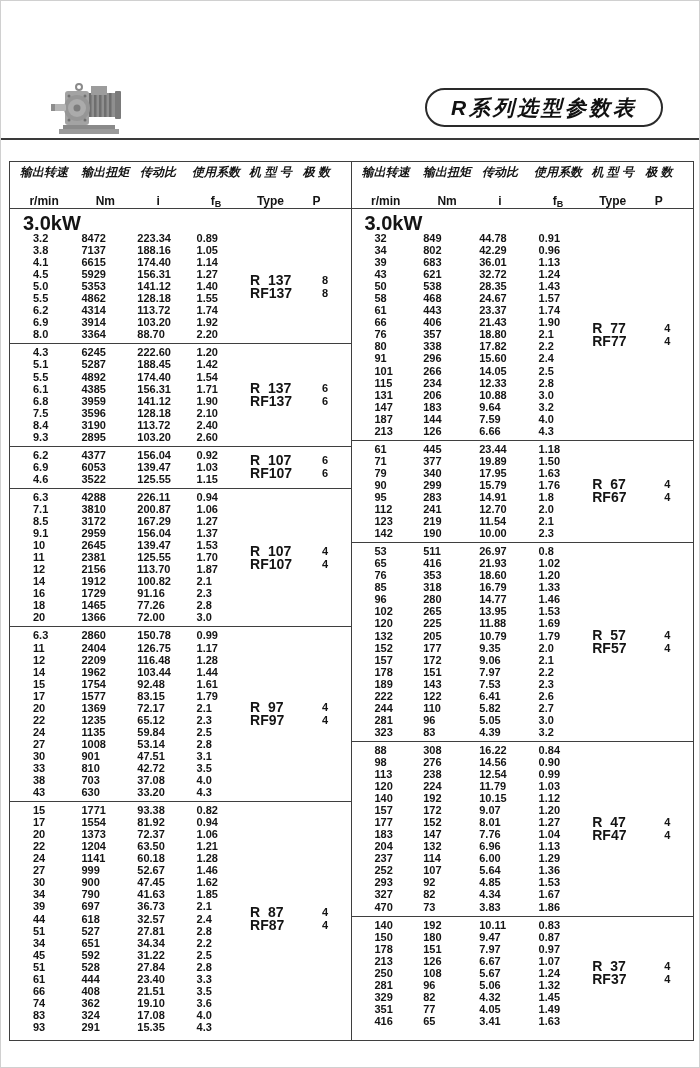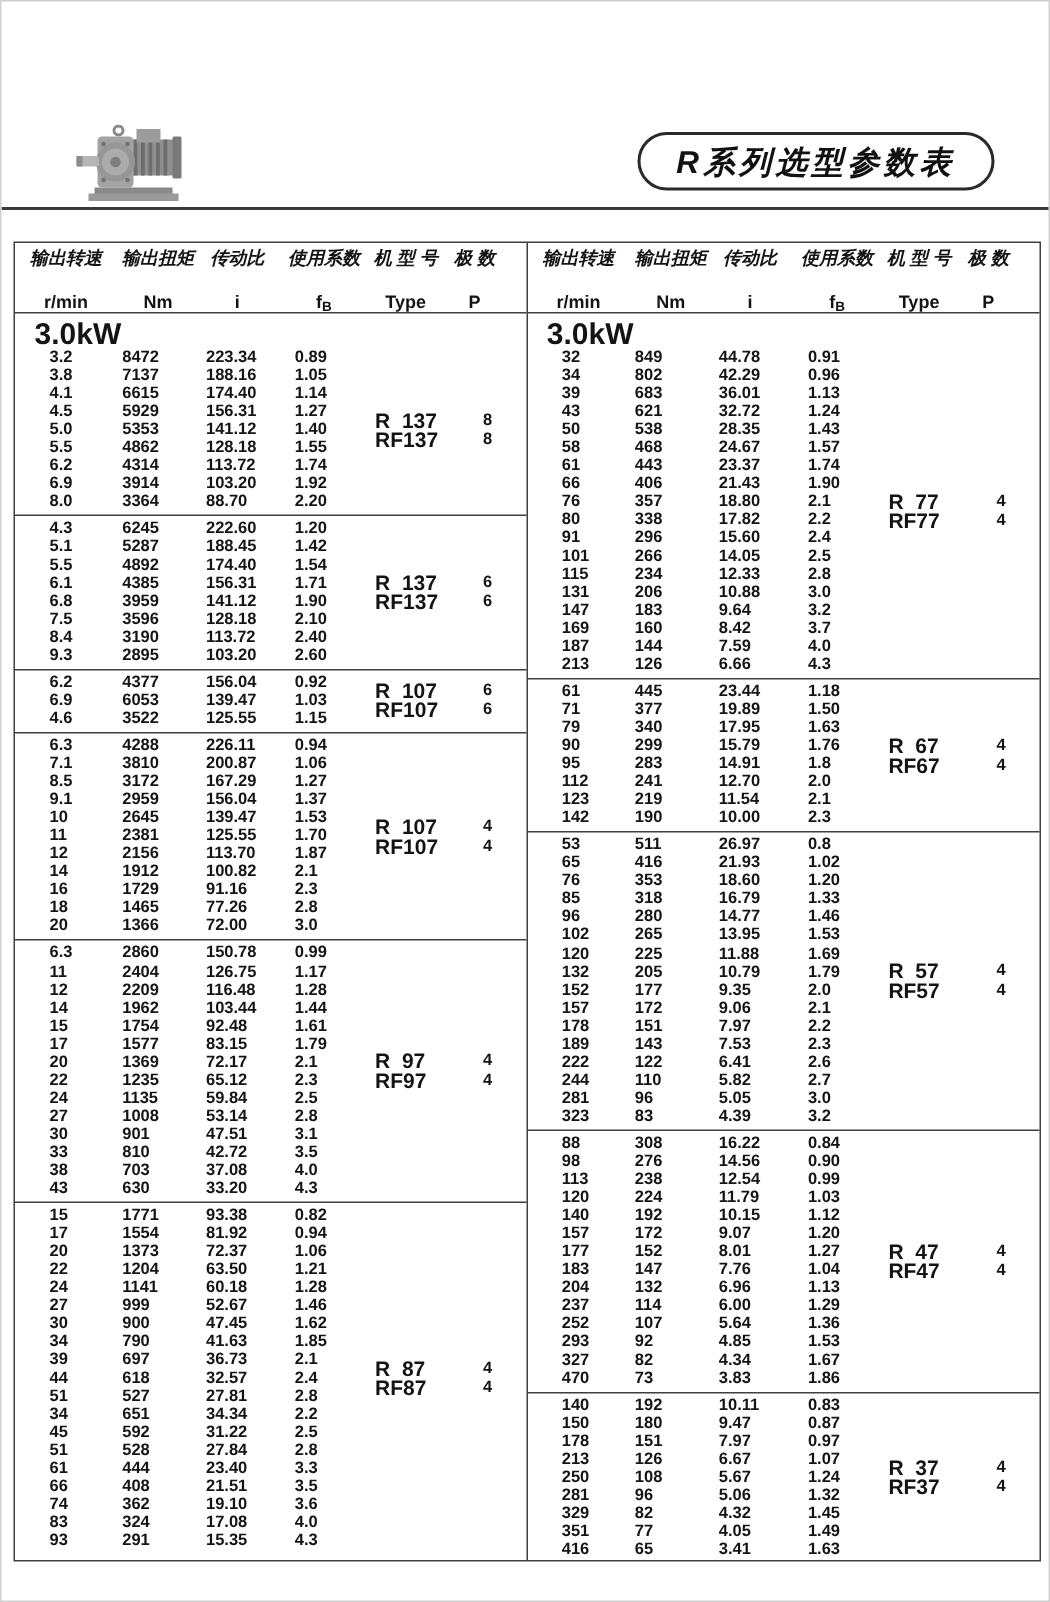--- a/index.html
+++ b/index.html
@@ -705,26 +705,20 @@
             <div class="cell ratio">10.88</div>
             <div class="cell fb">3.0</div>
           </div>
           <div class="row">
             <div class="cell speed">147</div>
             <div class="cell torque">183</div>
             <div class="cell ratio">9.64</div>
             <div class="cell fb">3.2</div>
           </div>
           <div class="row">
-            <div class="cell speed">169</div>
-            <div class="cell torque">160</div>
-            <div class="cell ratio">8.42</div>
-            <div class="cell fb">3.7</div>
-          </div>
-          <div class="row">
             <div class="cell speed">187</div>
             <div class="cell torque">144</div>
             <div class="cell ratio">7.59</div>
             <div class="cell fb">4.0</div>
           </div>
           <div class="row">
             <div class="cell speed">213</div>
             <div class="cell torque">126</div>
             <div class="cell ratio">6.66</div>
             <div class="cell fb">4.3</div>

